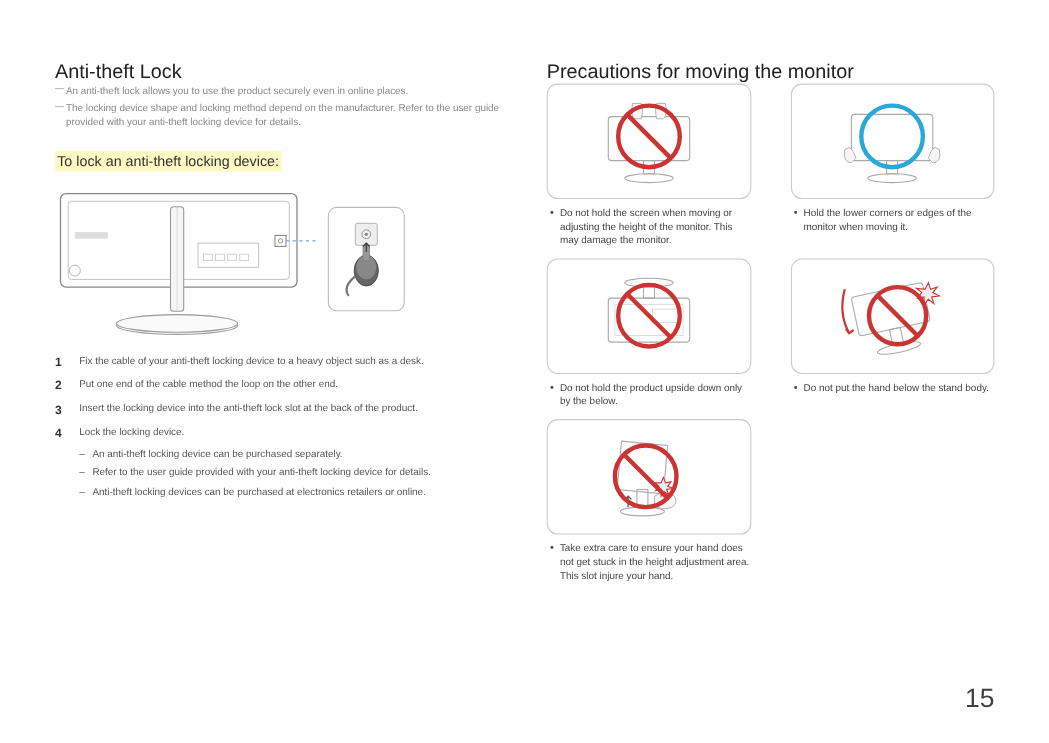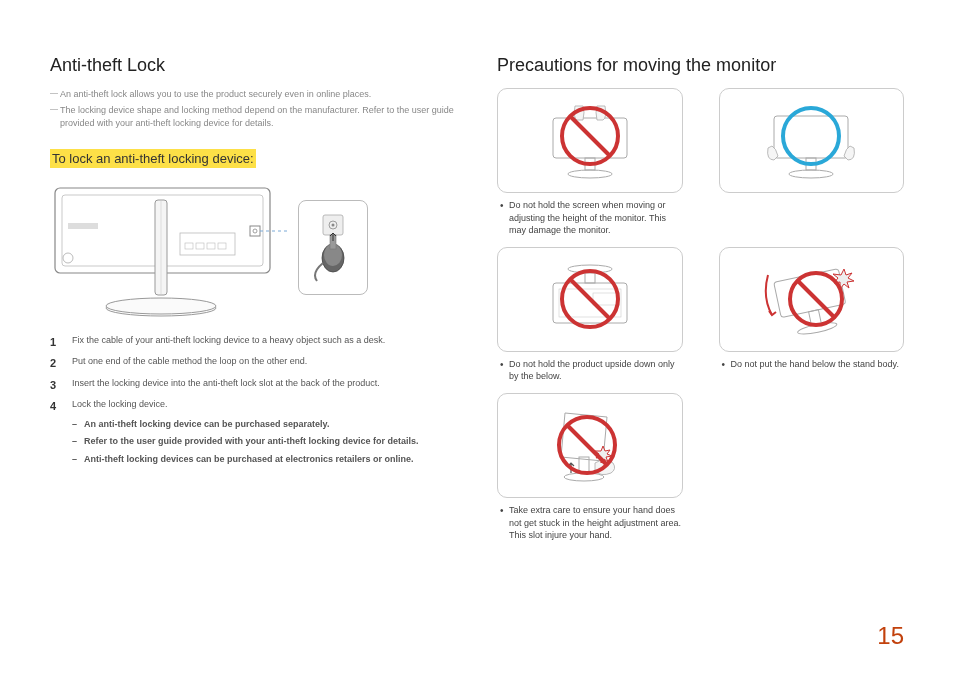--- a/index.html
+++ b/index.html
@@ -15,21 +15,21 @@
   .columns {
     display: flex;
     gap: 40px;
     height: 560px;
   }
   .col { flex: 1; }
   h2 {
     font-size: 18px;
     font-weight: 400;
     color: #222;
-    margin-bottom: 12px;
+    margin-bottom: 0;
   }
   .intro-list {
     list-style: none;
     margin-bottom: 18px;
   }
   .intro-list li {
     font-size: 9px;
     color: #888;
     line-height: 1.5;
     padding-left: 10px;
@@ -41,21 +41,21 @@
     position: absolute;
     left: 0;
     top: -1px;
     font-size: 8px;
     color: #888;
   }
   .subheading {
     display: inline-block;
     font-size: 13px;
     color: #333;
-    background: #fde047;
+    background: #fef9c3;
     padding: 2px 2px;
     margin-bottom: 10px;
   }
   .dia-row {
     display: flex;
     align-items: center;
     gap: 8px;
     margin-bottom: 16px;
   }
   .monitor-box {
@@ -92,21 +92,20 @@
     position: absolute;
     left: 0;
     top: 0;
     font-size: 11px;
     font-weight: 600;
     color: #333;
   }
   .substeps {
     list-style: none;
     margin-top: 6px;
-    font-weight: bold;
   }
   .substeps li {
     font-size: 9px;
     color: #555;
     padding-left: 12px;
     position: relative;
     margin-bottom: 4px;
   }
   .substeps li::before {
     content: "–";
@@ -145,21 +144,21 @@
     position: absolute;
     left: 3px;
     top: 0;
     font-size: 10px;
   }
   .page-num {
     position: absolute;
     right: 50px;
     bottom: 25px;
     font-size: 24px;
-    color: #c2410c;
+    color: #404040;
   }
   .dash-line {
     stroke: #7aa9d6;
     stroke-width: 1;
     stroke-dasharray: 3 3;
     fill: none;
   }
 </style>
 </head>
 <body>
@@ -263,20 +262,23 @@
             <rect x="18" y="18" width="74" height="42" rx="3" fill="none" stroke="#aaa" stroke-width="1"></rect>
             <rect x="50" y="60" width="10" height="12" fill="none" stroke="#aaa" stroke-width="1"></rect>
             <ellipse cx="55" cy="76" rx="22" ry="4" fill="none" stroke="#aaa" stroke-width="1"></ellipse>
 
             <path d="M 12 50 Q 10 62 18 62 L 22 58 Q 20 50 16 48 Z" fill="#f5f5f5" stroke="#aaa" stroke-width="0.8"></path>
             <path d="M 98 50 Q 100 62 92 62 L 88 58 Q 90 50 94 48 Z" fill="#f5f5f5" stroke="#aaa" stroke-width="0.8"></path>
 
             <circle cx="55" cy="38" r="28" fill="none" stroke="#2aa8d8" stroke-width="4"></circle>
           </svg>
         </div>
+        <ul class="prec-text">
+          <li>Hold the lower corners or edges of the monitor when moving it.</li>
+        </ul>
       </div>
 
       <div class="prec-item">
         <div class="prec-img">
           <svg viewBox="0 0 110 85">
 
             <ellipse cx="55" cy="12" rx="22" ry="4" fill="none" stroke="#aaa" stroke-width="1"></ellipse>
             <rect x="50" y="14" width="10" height="12" fill="none" stroke="#aaa" stroke-width="1"></rect>
             <rect x="18" y="26" width="74" height="40" rx="3" fill="none" stroke="#aaa" stroke-width="1"></rect>
             <rect x="24" y="32" width="62" height="28" fill="none" stroke="#ccc" stroke-width="0.6"></rect>

